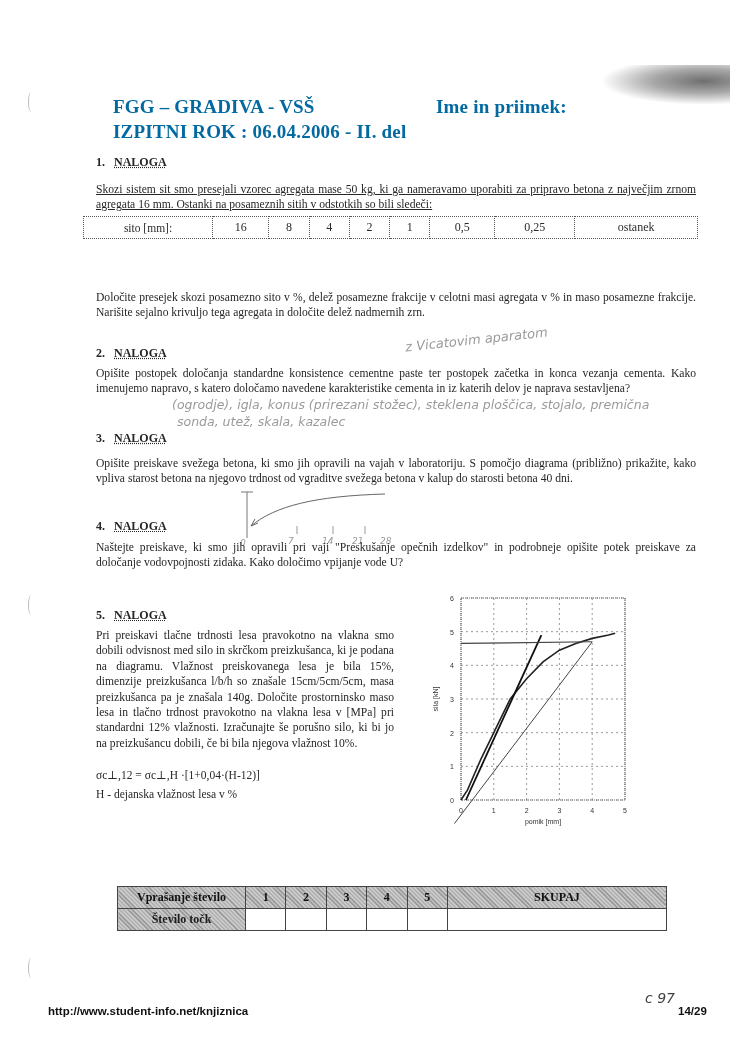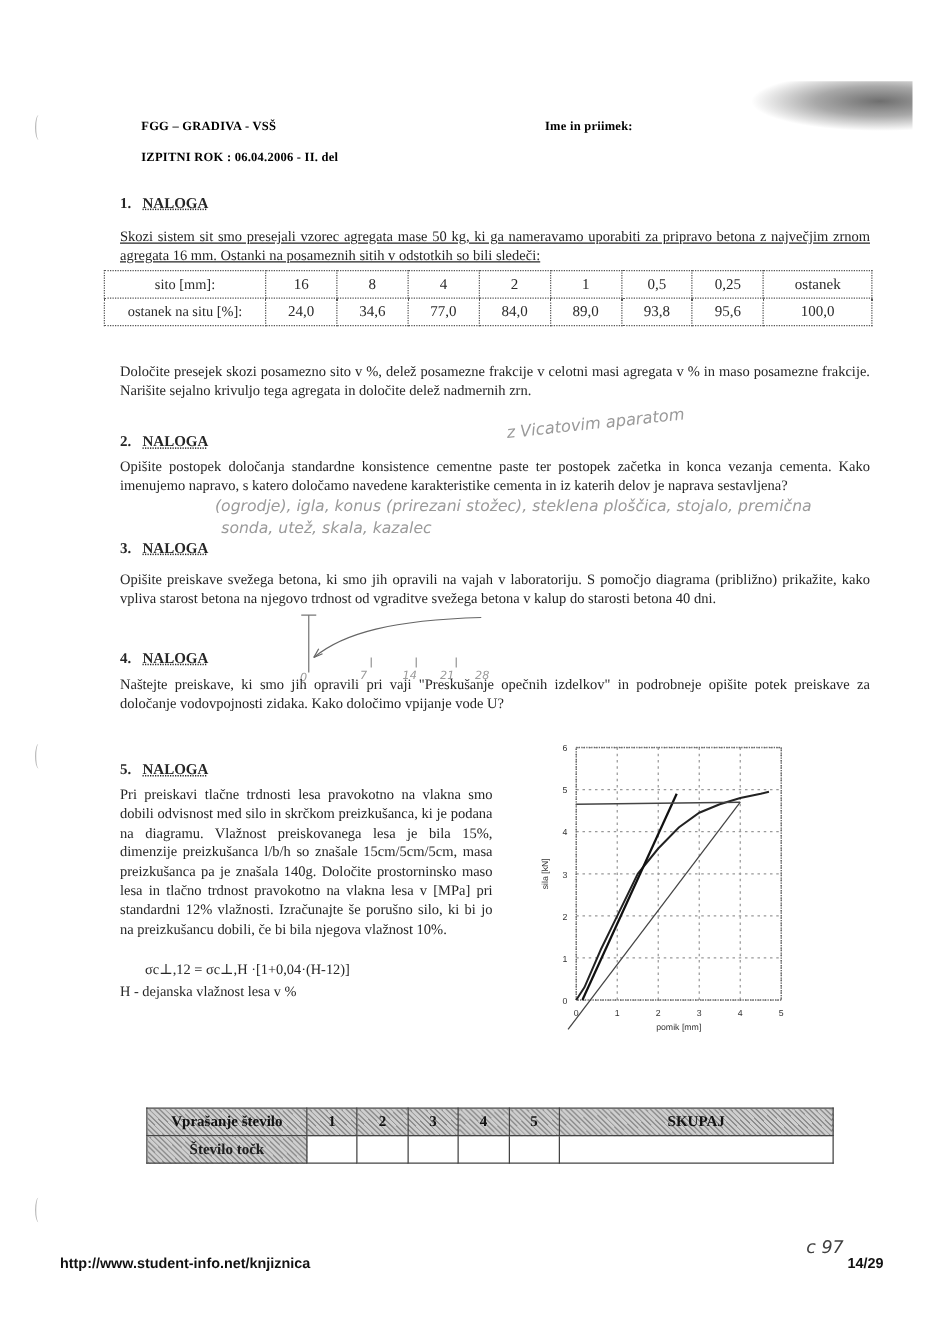--- a/index.html
+++ b/index.html
@@ -1,19 +1,19 @@
 <!DOCTYPE html>
 <html><head>
 <meta charset="utf-8">
 <style>
   html, body { margin: 0; padding: 0; background: #ffffff; }
   body { width: 750px; height: 1061px; position: relative; overflow: hidden;
          font-family: "Liberation Serif", "DejaVu Serif", serif; color: #1d1d1d; }
   .abs { position: absolute; }
-  .hdr { font-size: 10px; font-weight: bold; letter-spacing: 0.2px; color: #000000; }
+  .hdr { font-size: 19px; font-weight: bold; letter-spacing: 0.2px; color: #0369a1; }
   .para { font-size: 11.6px; line-height: 15px; text-align: justify; color: #262626; }
   .task-h { font-size: 12px; font-weight: bold; color: #262626; }
   .task-h .u { text-decoration: underline; text-decoration-style: dotted; }
   .hand { font-family: "DejaVu Sans", sans-serif; font-size: 12px; color: #9a9a9a; font-style: italic; }
   table.sieve { border-collapse: collapse; position: absolute; left: 83px; top: 216px; width: 615px; font-size: 12px; }
   table.sieve td { border: 1px dotted #555; text-align: center; height: 21px; padding: 0 4px; color: #2a2a2a; }
   table.sieve td.lab { text-align: center; width: 120px; font-size: 11.5px; }
   table.score { border-collapse: collapse; position: absolute; left: 117px; top: 886px; width: 550px; font-size: 12px; }
   table.score td { border: 1.5px solid #444; height: 19px; text-align: center; font-weight: bold; }
   table.score tr.hrow td { background: repeating-linear-gradient(45deg,#8a8a8a 0 1px,#cfcfcf 1px 3px); color:#111; }
@@ -43,31 +43,20 @@
       <tr>
     <td class="lab">sito [mm]:</td>
     <td>16</td>
     <td>8</td>
     <td>4</td>
     <td>2</td>
     <td>1</td>
     <td>0,5</td>
     <td>0,25</td>
     <td>ostanek</td>
-  </tr>
-  <tr>
-    <td class="lab">ostanek na situ [%]:</td>
-    <td>24,0</td>
-    <td>34,6</td>
-    <td>77,0</td>
-    <td>84,0</td>
-    <td>89,0</td>
-    <td>93,8</td>
-    <td>95,6</td>
-    <td>100,0</td>
   </tr>
 </tbody>
   </table>
 
 <div class="abs para" style="left:96px; top:290px; width:600px;">Določite presejek skozi posamezno sito v %, delež posamezne frakcije v celotni masi agregata v % in maso posamezne frakcije. Narišite sejalno krivuljo tega agregata in določite delež nadmernih zrn.</div>
 
 <div class="abs hand" style="left:405px; top:332px; transform:rotate(-6deg); font-size:13px;">z Vicatovim aparatom</div>
 <div class="abs task-h" style="left:96px; top:346px;">
   <span>2.</span>
   <span class="u" style="margin-left:6px;">NALOGA</span>
@@ -101,21 +90,21 @@
   <span>4.</span>
   <span class="u" style="margin-left:6px;">NALOGA</span>
 </div>
 <div class="abs para" style="left:96px; top:540px; width:600px;">Naštejte preiskave, ki smo jih opravili pri vaji "Preskušanje opečnih izdelkov" in podrobneje opišite potek preiskave za določanje vodovpojnosti zidaka. Kako določimo vpijanje vode U?</div>
 
 <div class="abs task-h" style="left:96px; top:608px;text-align:right;">
   <span>5.</span>
   <span class="u" style="margin-left:6px;">NALOGA</span>
 </div>
 <div class="abs para" style="left:96px; top:628px; width:298px; line-height:15.4px;">Pri preiskavi tlačne trdnosti lesa pravokotno na vlakna smo dobili odvisnost med silo in skrčkom preizkušanca, ki je podana na diagramu. Vlažnost preiskovanega lesa je bila 15%, dimenzije preizkušanca l/b/h so znašale 15cm/5cm/5cm, masa preizkušanca pa je znašala 140g. Določite prostorninsko maso lesa in tlačno trdnost pravokotno na vlakna lesa v [MPa] pri standardni 12% vlažnosti. Izračunajte še porušno silo, ki bi jo na preizkušancu dobili, če bi bila njegova vlažnost 10%.</div>
-<div class="abs formula" style="left:96px; top:768px;margin-left:20px;">σc⊥,12 = σc⊥,H ·[1+0,04·(H-12)]</div>
+<div class="abs formula" style="left:96px; top:768px;">σc⊥,12 = σc⊥,H ·[1+0,04·(H-12)]</div>
 <div class="abs formula" style="left:96px; top:788px;">H - dejanska vlažnost lesa v %</div>
 
 <div class="chart-wrap">
   <svg id="chart-svg" width="210" height="240">
       <line x1="33" y1="8" x2="33" y2="210" stroke="#999" stroke-dasharray="2,3" stroke-width="1"></line>
       <line x1="65.80000000000001" y1="8" x2="65.80000000000001" y2="210" stroke="#999" stroke-dasharray="2,3" stroke-width="1"></line>
       <line x1="98.60000000000001" y1="8" x2="98.60000000000001" y2="210" stroke="#999" stroke-dasharray="2,3" stroke-width="1"></line>
       <line x1="131.39999999999998" y1="8" x2="131.39999999999998" y2="210" stroke="#999" stroke-dasharray="2,3" stroke-width="1"></line>
       <line x1="164.20000000000002" y1="8" x2="164.20000000000002" y2="210" stroke="#999" stroke-dasharray="2,3" stroke-width="1"></line>
       <line x1="197" y1="8" x2="197" y2="210" stroke="#999" stroke-dasharray="2,3" stroke-width="1"></line>

